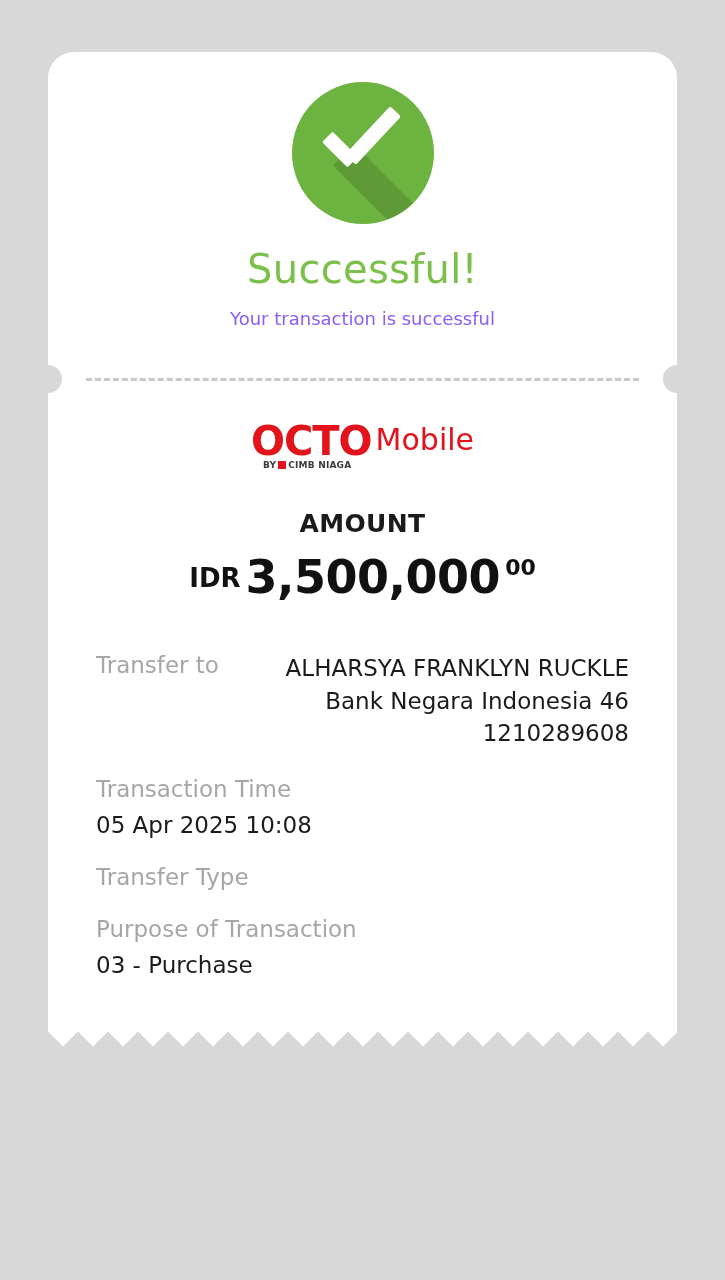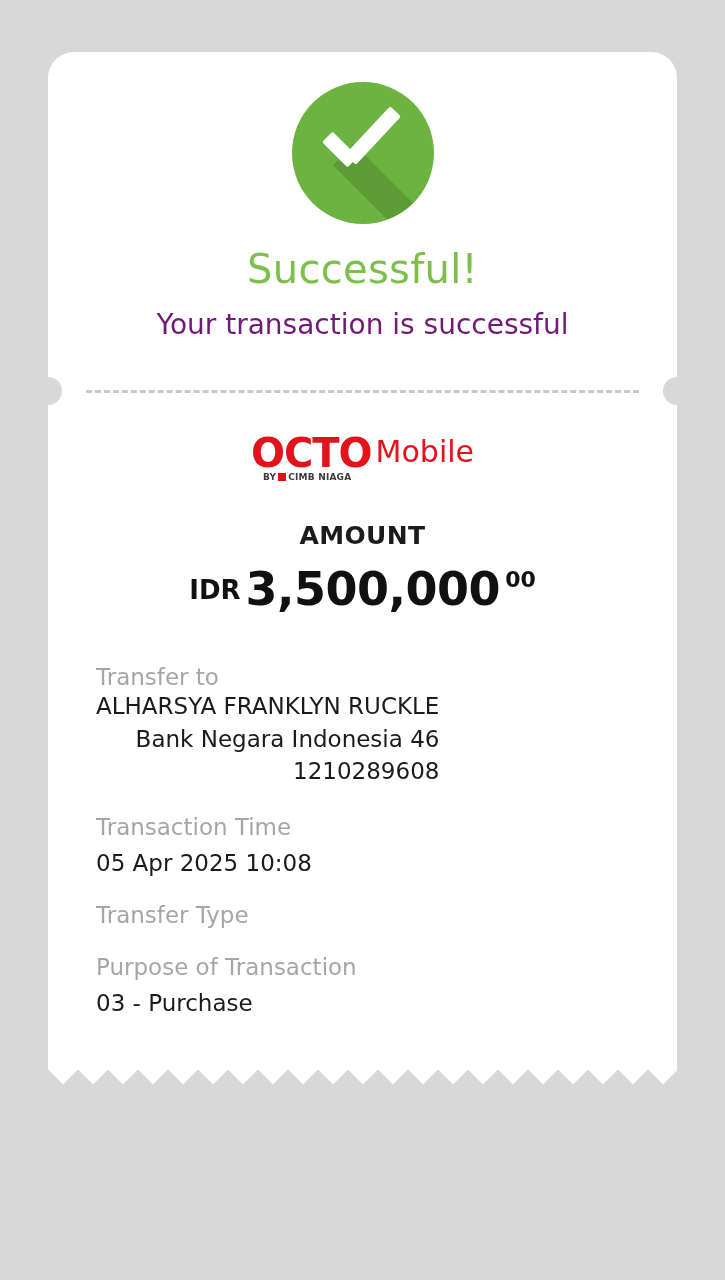--- a/index.html
+++ b/index.html
@@ -81,22 +81,22 @@
   }
   .success-title {
     margin-top: 22px;
     font-size: 40px;
     color: #7cc04b;
     font-weight: 400;
     letter-spacing: 0.3px;
   }
   .success-sub {
     margin-top: 16px;
-    font-size: 28px;
-    color: #701a75;
+    font-size: 18px;
+    color: #8b5cf6;
     font-weight: 400;
   }
 
   
   .perf-row {
     position: relative;
     height: 52px;
     margin-top: 24px;
   }
   .notch {
@@ -194,21 +194,20 @@
   }
 
   
   .details {
     padding: 48px 48px 0 48px;
   }
   .transfer-to-row {
     display: flex;
     justify-content: space-between;
     align-items: flex-start;
-    flex-direction: column;
   }
   .muted {
     color: #a6a6a6;
     font-size: 23px;
     font-weight: 400;
   }
   .val-right {
     text-align: right;
     color: #1b1b1b;
     font-size: 23px;

